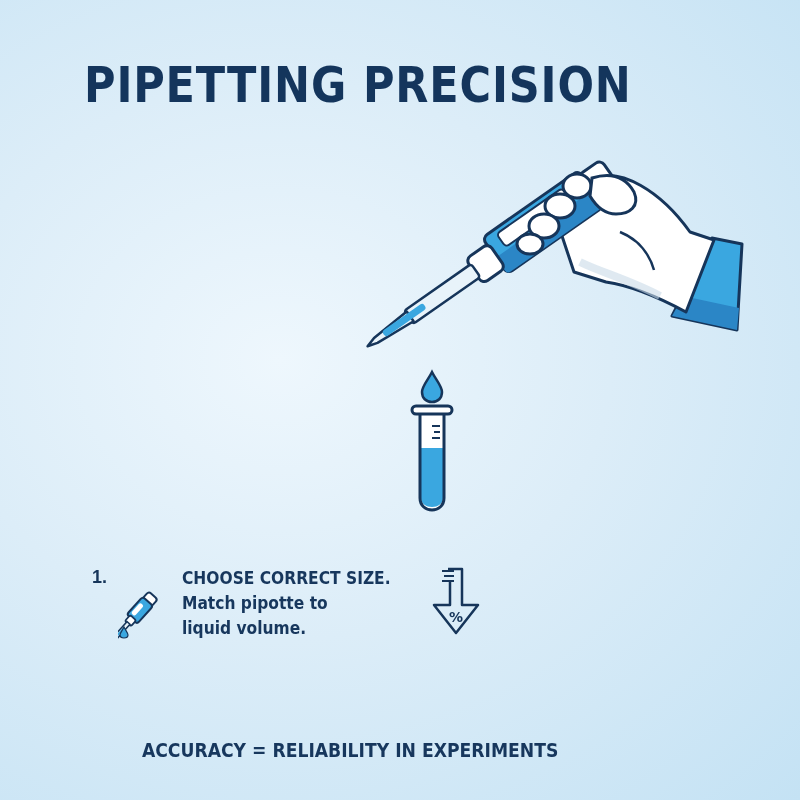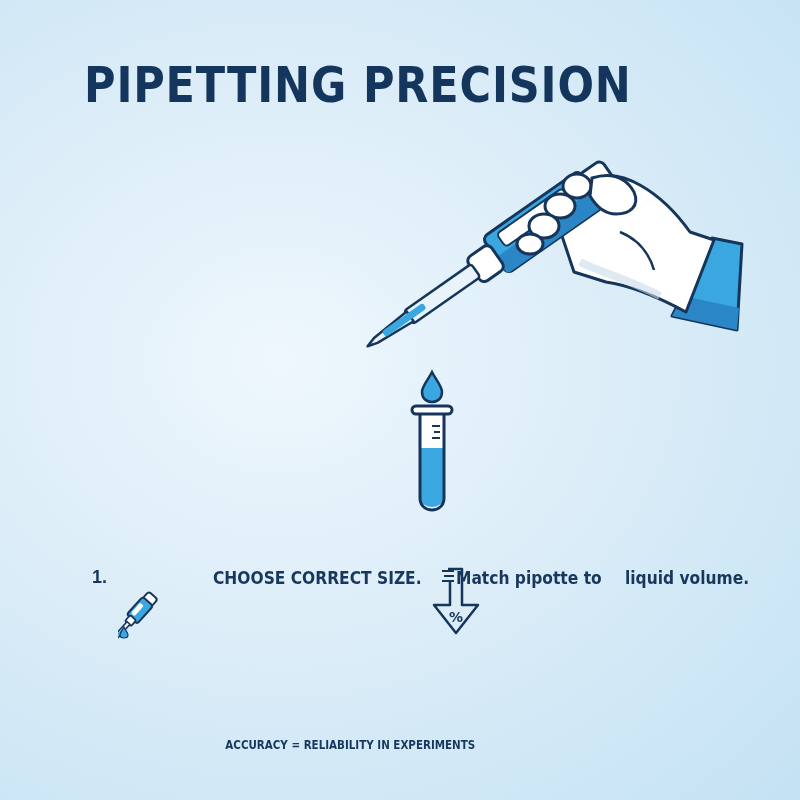--- a/index.html
+++ b/index.html
@@ -19,30 +19,30 @@
   .illustration { position: absolute; left: 0; top: 0; width: 800px; height: 800px; }
   .feature { position: absolute; display: flex; align-items: flex-start; }
   .feature-1 { left: 92px; top: 565px; }
   .feature-2 { left: 432px; top: 565px; }
   .step-num {
     font-weight: bold; font-size: 18px; color: #16355a; width: 26px; margin-top: 2px;
   }
   .feature-icon { width: 60px; height: 80px; margin-right: 14px; }
   .feature-1 .feature-icon { width: 56px; margin-right: 8px; }
   .feature-2 .feature-icon { width: 56px; margin-right: 16px; }
-  .feature-text { display: flex; flex-direction: row; margin-left: 31px; }
+  .feature-text { display: flex; flex-direction: column; }
   .feature-heading, .feature-line {
     font-family: "DejaVu Sans", sans-serif;
     font-weight: bold; font-size: 18px; line-height: 25px; color: #17375d;
     transform: scaleX(0.86); transform-origin: left top; white-space: nowrap;
   }
   .footer {
     position: absolute; left: 0; width: 700px; top: 738px; text-align: center;
     font-family: "DejaVu Sans", sans-serif;
-    font-weight: bold; font-size: 12px; color: #17375d;
+    font-weight: bold; font-size: 20px; color: #17375d;
   }
   .footer span { display: inline-block; transform: scaleX(0.86); }
 </style>
 </head>
 <body>
 
 <h1 class="title">PIPETTING PRECISION</h1>
 
 <svg class="illustration" viewBox="0 0 800 800" xmlns="http://www.w3.org/2000/svg">
 

